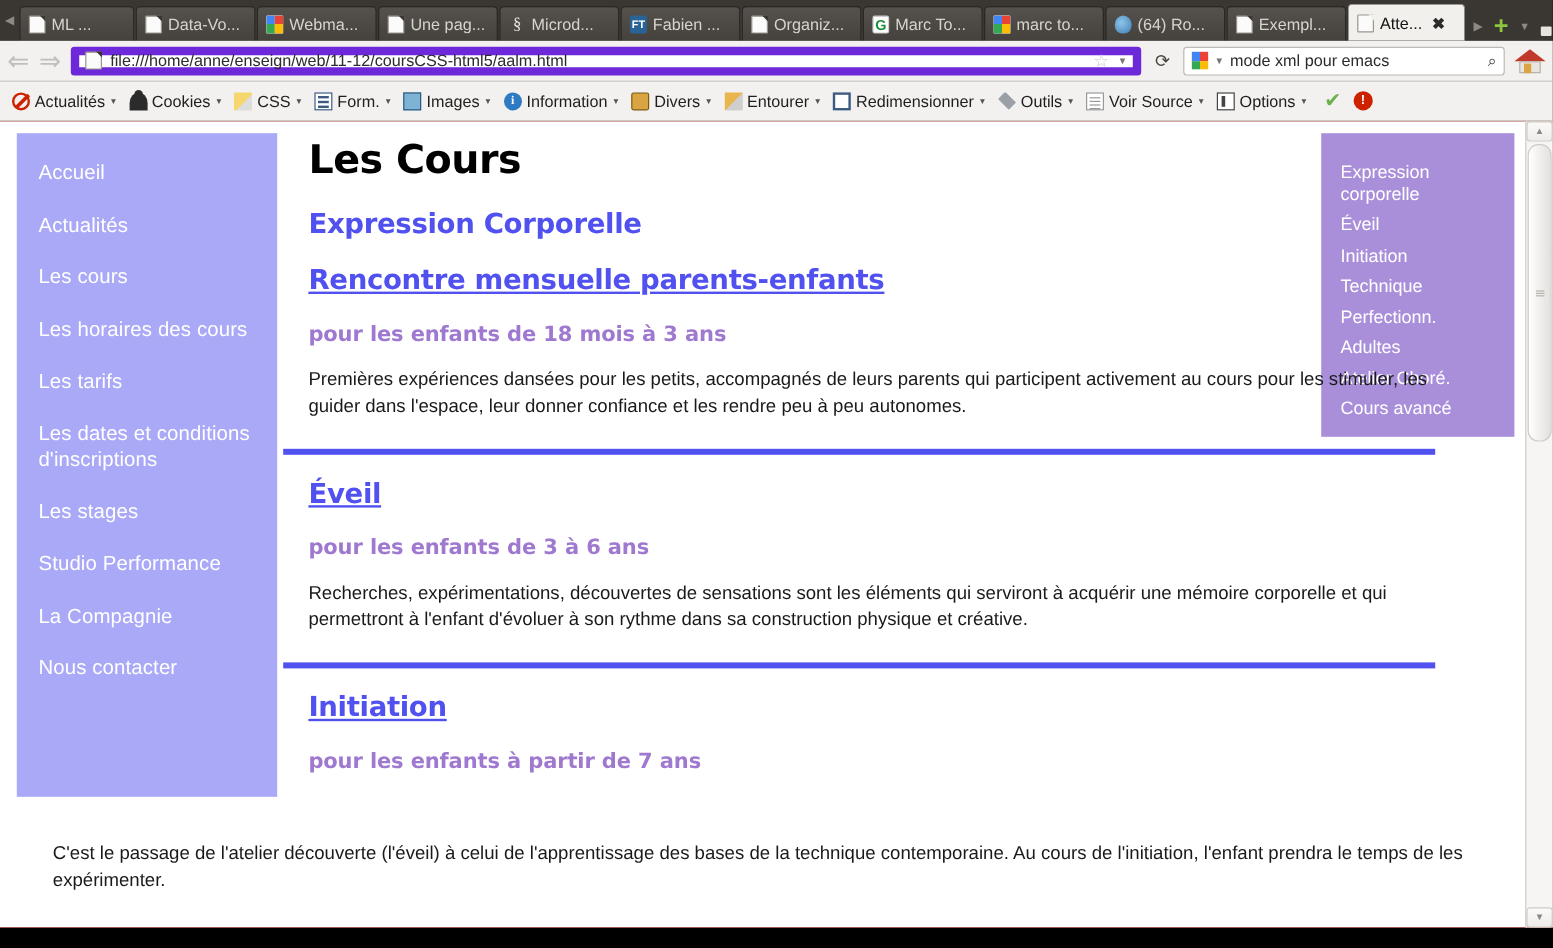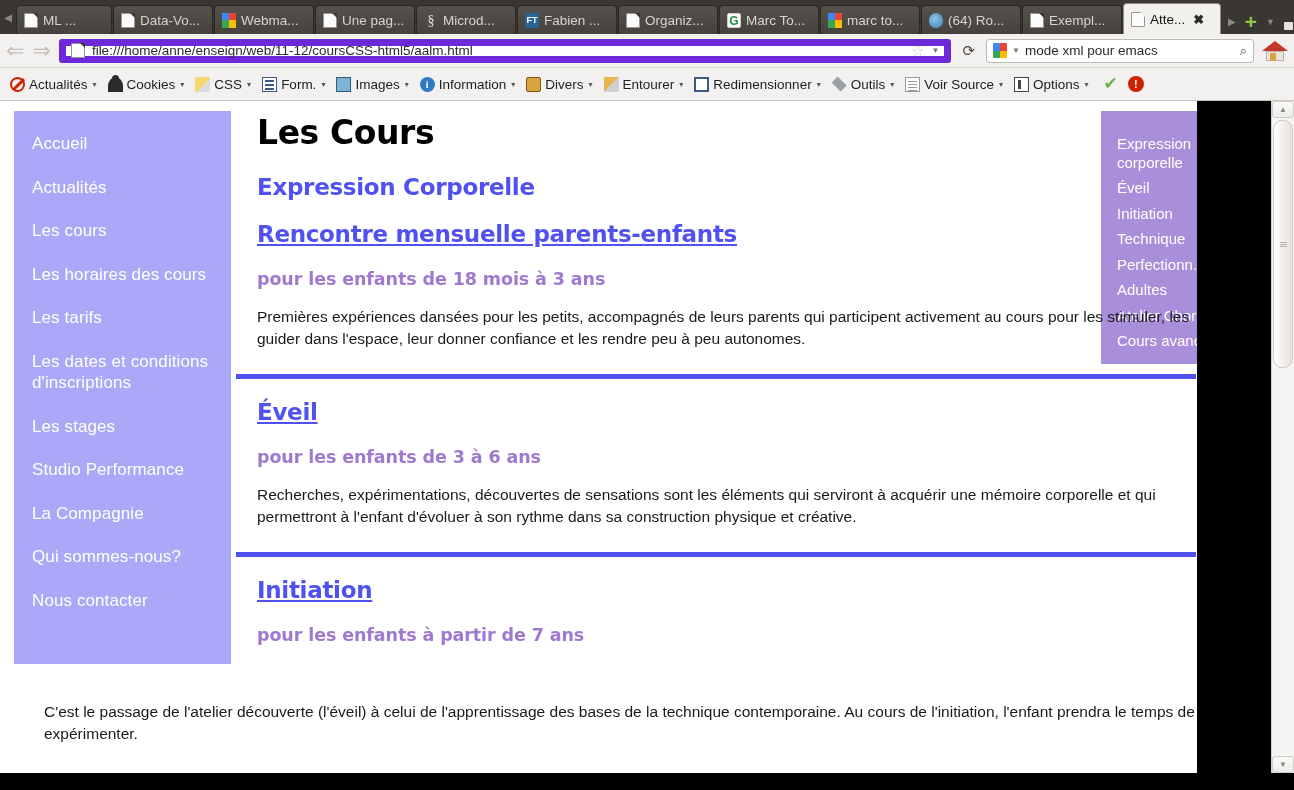--- a/index.html
+++ b/index.html
@@ -213,21 +213,21 @@
   .ico-options::after{
     content:""; position:absolute; left:3px; top:2px; width:3px; bottom:2px; background:#444;
   }
   .ico-check { color:#6ab04c; font-size:17px; line-height:14px; }
   .ico-err { width:16px;height:16px;background:#cc2200;border-radius:50%;
     color:#fff;font-size:11px;text-align:center;line-height:16px;font-weight:bold;}
 
   
   #viewport {
     position: absolute; left: 0; top: 101px;
-    width: 1197px; height: 672px;
+    width: 1294px; height: 672px;
     background: #b91c1c;
     overflow: hidden;
   }
   #page {
     position: absolute; left: 0; top: 0;
     width: 1271px; height: 672px;
     background: #ffffff;
   }
 
   
@@ -523,21 +523,20 @@
       <nav id="left-nav">
         <a class="nav-link" href="#">Accueil</a>
         <a class="nav-link" href="#">Actualités</a>
         <a class="nav-link" href="#">Les cours</a>
         <a class="nav-link" href="#">Les horaires des cours</a>
         <a class="nav-link" href="#">Les tarifs</a>
         <a class="nav-link" href="#">Les dates et conditions d'inscriptions</a>
         <a class="nav-link" href="#">Les stages</a>
         <a class="nav-link" href="#">Studio Performance</a>
         <a class="nav-link" href="#">La Compagnie</a>
-        <a class="nav-link" href="#">Qui sommes-nous?</a>
         <a class="nav-link" href="#">Nous contacter</a>
       </nav>
 
       <aside id="right-aside">
         <a class="aside-link" href="#">Expression corporelle</a>
         <a class="aside-link" href="#">Éveil</a>
         <a class="aside-link" href="#">Initiation</a>
         <a class="aside-link" href="#">Technique</a>
         <a class="aside-link" href="#">Perfectionn.</a>
         <a class="aside-link" href="#">Adultes</a>

